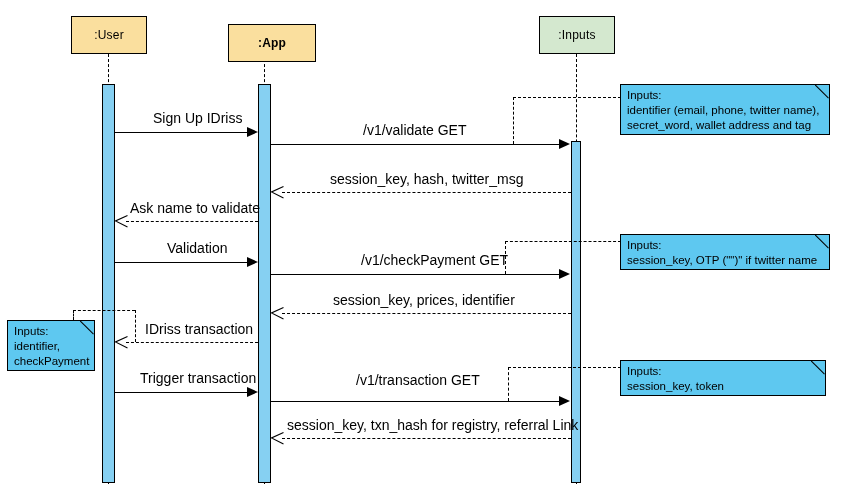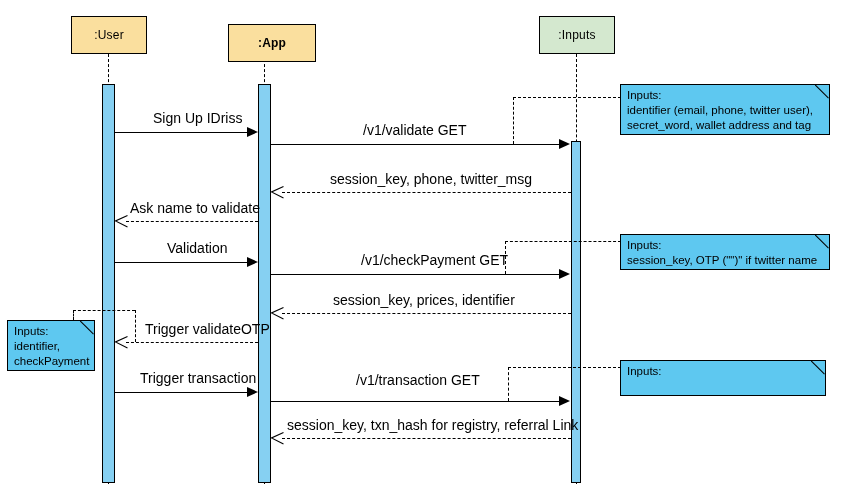--- a/index.html
+++ b/index.html
@@ -146,21 +146,21 @@
   <div class="activation" style="left:571px; top:141px; width:10px; height:342px;"></div>
 
   <div class="msg-label" style="left:153px; top:112px;">Sign Up IDriss</div>
   <div class="msg-line" style="left:115px; top:132px; width:133px;"></div>
   <div class="arrow-solid" style="left:247px; top:127px;"></div>
 
   <div class="msg-label" style="left:363px; top:124px;">/v1/validate GET</div>
   <div class="msg-line" style="left:271px; top:144px; width:289px;"></div>
   <div class="arrow-solid" style="left:559px; top:139px;"></div>
 
-  <div class="msg-label" style="left:330px; top:173px;">session_key,  phone, twitter_msg</div>
+  <div class="msg-label" style="left:330px; top:173px;">session_key,  hash, twitter_msg</div>
   <div class="msg-line dashed" style="left:282px; top:192px; width:289px;"></div>
   <svg class="arrow-open" style="left:271px; top:186px;" viewBox="0 0 13 13">
     <path d="M12.5 0.5 L0.5 6 L12.5 12" fill="none" stroke="#000" stroke-width="1.1"></path>
   </svg>
 
   <div class="msg-label" style="left:130px; top:202px;">Ask name to validate</div>
   <div class="msg-line dashed" style="left:126px; top:221px; width:132px;"></div>
   <svg class="arrow-open" style="left:115px; top:215px;" viewBox="0 0 13 13">
     <path d="M12.5 0.5 L0.5 6 L12.5 12" fill="none" stroke="#000" stroke-width="1.1"></path>
   </svg>
@@ -172,21 +172,21 @@
   <div class="msg-label" style="left:361px; top:254px;">/v1/checkPayment GET</div>
   <div class="msg-line" style="left:271px; top:274px; width:289px;"></div>
   <div class="arrow-solid" style="left:559px; top:269px;"></div>
 
   <div class="msg-label" style="left:333px; top:294px;">session_key,  prices, identifier</div>
   <div class="msg-line dashed" style="left:282px; top:313px; width:289px;"></div>
   <svg class="arrow-open" style="left:271px; top:307px;" viewBox="0 0 13 13">
     <path d="M12.5 0.5 L0.5 6 L12.5 12" fill="none" stroke="#000" stroke-width="1.1"></path>
   </svg>
 
-  <div class="msg-label" style="left:145px; top:323px;">Trigger validateOTP</div>
+  <div class="msg-label" style="left:145px; top:323px;">IDriss transaction</div>
   <div class="msg-line dashed" style="left:126px; top:342px; width:132px;"></div>
   <svg class="arrow-open" style="left:115px; top:336px;" viewBox="0 0 13 13">
     <path d="M12.5 0.5 L0.5 6 L12.5 12" fill="none" stroke="#000" stroke-width="1.1"></path>
   </svg>
 
   <div class="msg-label" style="left:140px; top:372px;">Trigger transaction</div>
   <div class="msg-line" style="left:115px; top:392px; width:133px;"></div>
   <div class="arrow-solid" style="left:247px; top:387px;"></div>
 
   <div class="msg-label" style="left:356px; top:374px;">/v1/transaction GET</div>
@@ -208,33 +208,34 @@
   <div class="conn" style="left:508px; top:367px; width:113px;"></div>
   <div class="conn-v" style="left:508px; top:367px; height:34px;"></div>
 
   <div class="conn" style="left:73px;  top:310px; width:62px;"></div>
   <div class="conn-v" style="left:73px;  top:310px; height:10px;"></div>
   <div class="conn-v" style="left:135px; top:310px; height:32px;"></div>
 
   <div class="note" style="left:620px; top:84px; width:210px; height:51px;">
     <div class="fold-diag"></div>
     <div><b>Inputs</b><span>:</span></div>
-    <div>identifier (email, phone, twitter user),</div>
+    <div>identifier (email, phone, twitter name),</div>
     <div>secret_word, wallet address and tag</div>
   </div>
 
   <div class="note" style="left:620px; top:234px; width:210px; height:36px;">
     <div class="fold-diag"></div>
     <div><b>Inputs</b><span>:</span></div>
     <div>session_key,  OTP ("")" if twitter name</div>
   </div>
 
   <div class="note" style="left:620px; top:360px; width:206px; height:36px;">
     <div class="fold-diag"></div>
     <div><b>Inputs</b><span>:</span></div>
+    <div>session_key, token</div>
   </div>
 
   <div class="note" style="left:7px; top:320px; width:88px; height:51px;">
     <div class="fold-diag"></div>
     <div><b>Inputs</b><span>:</span></div>
     <div>identifier,</div>
     <div>checkPayment</div>
   </div>
 
 </div>

